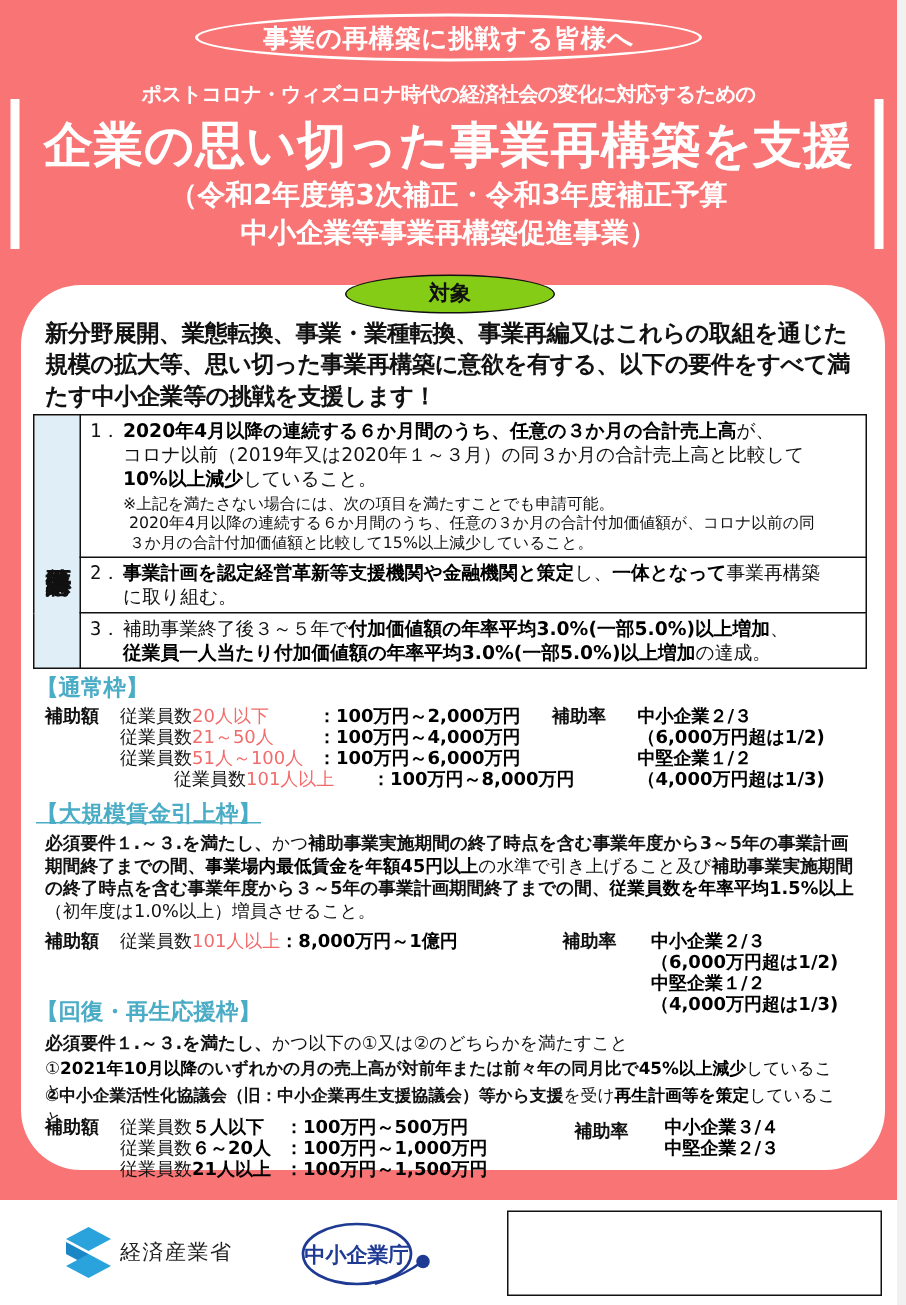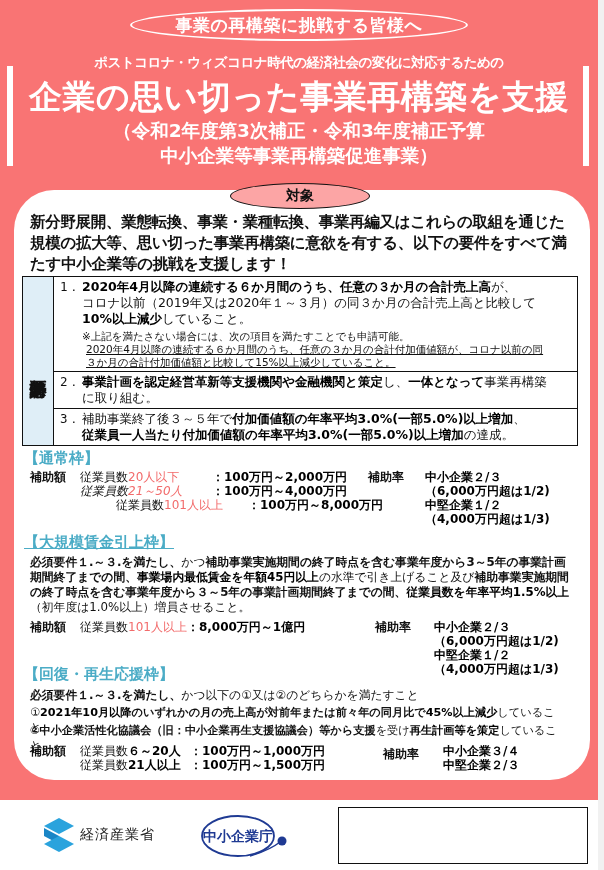--- a/index.html
+++ b/index.html
@@ -36,21 +36,21 @@
   .budget {
     position: absolute; left: 0; width: 598px; top: 118px; text-align: center;
     color: #fff; font-weight: bold; font-size: 18.5px; line-height: 25px;
   }
   .panel {
     position: absolute; left: 14px; top: 190px; width: 576px; height: 590px;
     background: #fff; border-radius: 40px;
   }
   .pill-target {
     position: absolute; left: 230px; top: 183px; width: 140px; height: 26px;
-    background: #fca5a5; border: 1.5px solid #111; border-radius: 50%; box-sizing: border-box;
+    background: #84cc16; border: 1.5px solid #111; border-radius: 50%; box-sizing: border-box;
     display: flex; align-items: center; justify-content: center;
     font-weight: bold; font-size: 14px;
   }
   .intro {
     position: absolute; left: 30px; top: 212px; width: 550px;
     font-weight: bold; font-size: 15.5px; line-height: 21px; letter-spacing: -0.3px;
   }
   .req-table {
     position: absolute; left: 22px; top: 276px; width: 556px;
     border-collapse: collapse; font-size: 12.5px;
@@ -59,21 +59,21 @@
   .req-head {
     width: 22px; background: #dfeef7; text-align: center; vertical-align: middle !important;
     font-weight: bold; font-size: 17px; line-height: 21px; padding: 0 4px !important;
   }
   .req-row { display: flex; }
   .req-num { width: 22px; flex: none; font-family: "DejaVu Sans Mono", monospace; }
   .req-body { line-height: 16px; }
   .red { color: #f26b6b; }
   .redb { color: #000000; font-weight: bold; }
   .note { font-size: 10.5px; line-height: 14px; margin-top: 2px; }
-  .note2 { font-size: 10.5px; line-height: 13px; padding-left: 4px; text-decoration: underline; }
+  .note2 { font-size: 10.5px; line-height: 13px; padding-left: 4px; }
   .sec-title {
     position: absolute; left: 24px; color: #4bacc6; font-weight: bold; font-size: 15px;
   }
   .grid { position: absolute; font-size: 12px; line-height: 14px; }
   .lbl { font-weight: bold; }
   .tx { position: absolute; font-size: 11.8px; line-height: 15px; left: 30px; width: 540px; }
   .footer-box {
     position: absolute; left: 338px; top: 807px; width: 250px; height: 57px;
     border: 1.5px solid #111; box-sizing: border-box; background: #fff;
   }
@@ -143,21 +143,22 @@
       </div>
     </td>
   </tr>
 </tbody>
   </table>
 
 <div class="sec-title" style="top:449px;">【通常枠】</div>
 <div class="grid lbl" style="left:30px; top:470px;">補助額</div>
 <div class="grid" style="left:80px; top:470px;">
   <div><span style="display:inline-block;width:132px;"><span>従業員数</span><span class="red">20人以下</span></span><span class="redb">：100万円～2,000万円</span></div>
-  <div><span style="display:inline-block;width:132px;font-style:italic;"><span>従業員数</span><span class="red">21～50人</span></span><span class="redb">：100万円～4,000万円</span></div>
+  <div><span style="display:inline-block;width:132px;"><span>従業員数</span><span class="red">21～50人</span></span><span class="redb">：100万円～4,000万円</span></div>
+  <div><span style="display:inline-block;width:132px;"><span>従業員数</span><span class="red">51人～100人</span></span><span class="redb">：100万円～6,000万円</span></div>
   <div><span style="display:inline-block;width:132px;margin-left:36px;"><span>従業員数</span><span class="red">101人以上</span></span><span class="redb">：100万円～8,000万円</span></div>
 </div>
 <div class="grid lbl" style="left:368px; top:470px;">補助率</div>
 <div class="grid redb" style="left:425px; top:470px;">
   <div>中小企業２/３</div>
   <div>（6,000万円超は1/2)</div>
   <div>中堅企業１/２</div>
   <div>（4,000万円超は1/3)</div>
 </div>
 
@@ -182,20 +183,21 @@
   <span class="lbl">必須要件１.～３.を満たし、</span><span>かつ以下の①又は②のどちらかを満たすこと</span>
 </div>
 <div class="tx" style="top:705px; font-size:11.2px;">
   <span>①</span><span class="redb">2021年10月以降</span><span class="lbl">のいずれかの月の売上高が対前年または前々年の同月比で</span><span class="redb">45%以上減少</span><span>していること。</span>
 </div>
 <div class="tx" style="top:723px; font-size:11.2px;">
   <span class="lbl">②中小企業活性化協議会（旧：中小企業再生支援協議会）等から支援</span><span>を受け</span><span class="redb">再生計画等を策定</span><span>していること。</span>
 </div>
 <div class="grid lbl" style="left:30px; top:744px;">補助額</div>
 <div class="grid" style="left:80px; top:744px;">
+  <div><span style="display:inline-block;width:110px;"><span>従業員数</span><span class="redb">５人以下</span></span><span class="redb">：100万円～500万円</span></div>
   <div><span style="display:inline-block;width:110px;"><span>従業員数</span><span class="redb">６～20人</span></span><span class="redb">：100万円～1,000万円</span></div>
   <div><span style="display:inline-block;width:110px;"><span>従業員数</span><span class="redb">21人以上</span></span><span class="redb">：100万円～1,500万円</span></div>
 </div>
 <div class="grid lbl" style="left:383px; top:747px;">補助率</div>
 <div class="grid redb" style="left:443px; top:744px;">
   <div>中小企業３/４</div>
   <div>中堅企業２/３</div>
 </div>
 
 <div class="logo-meti">

